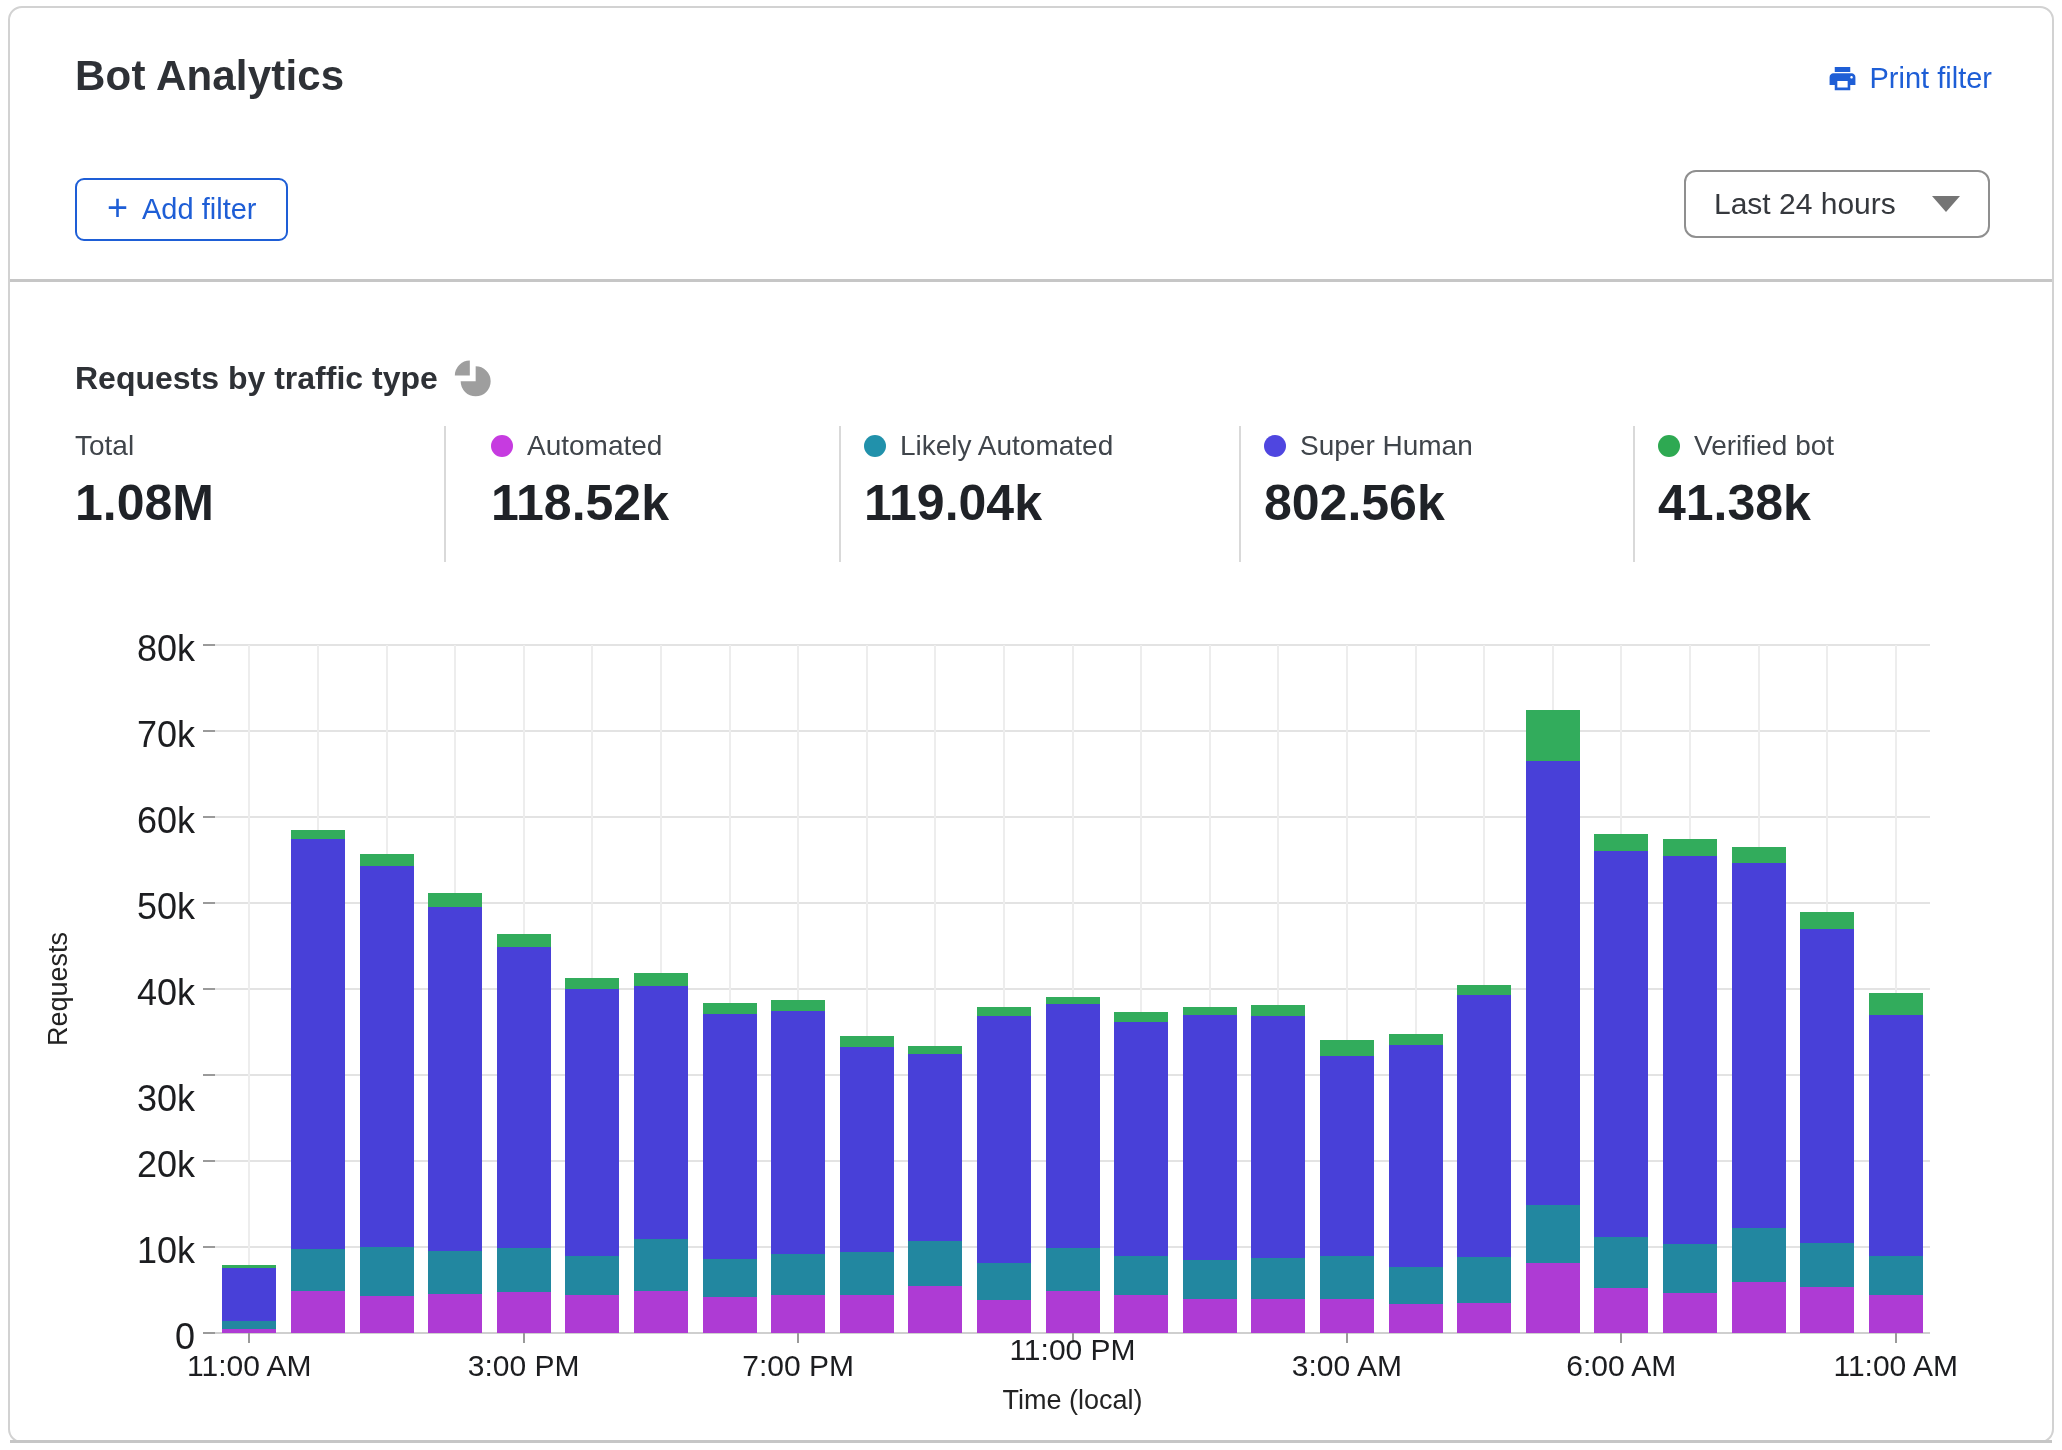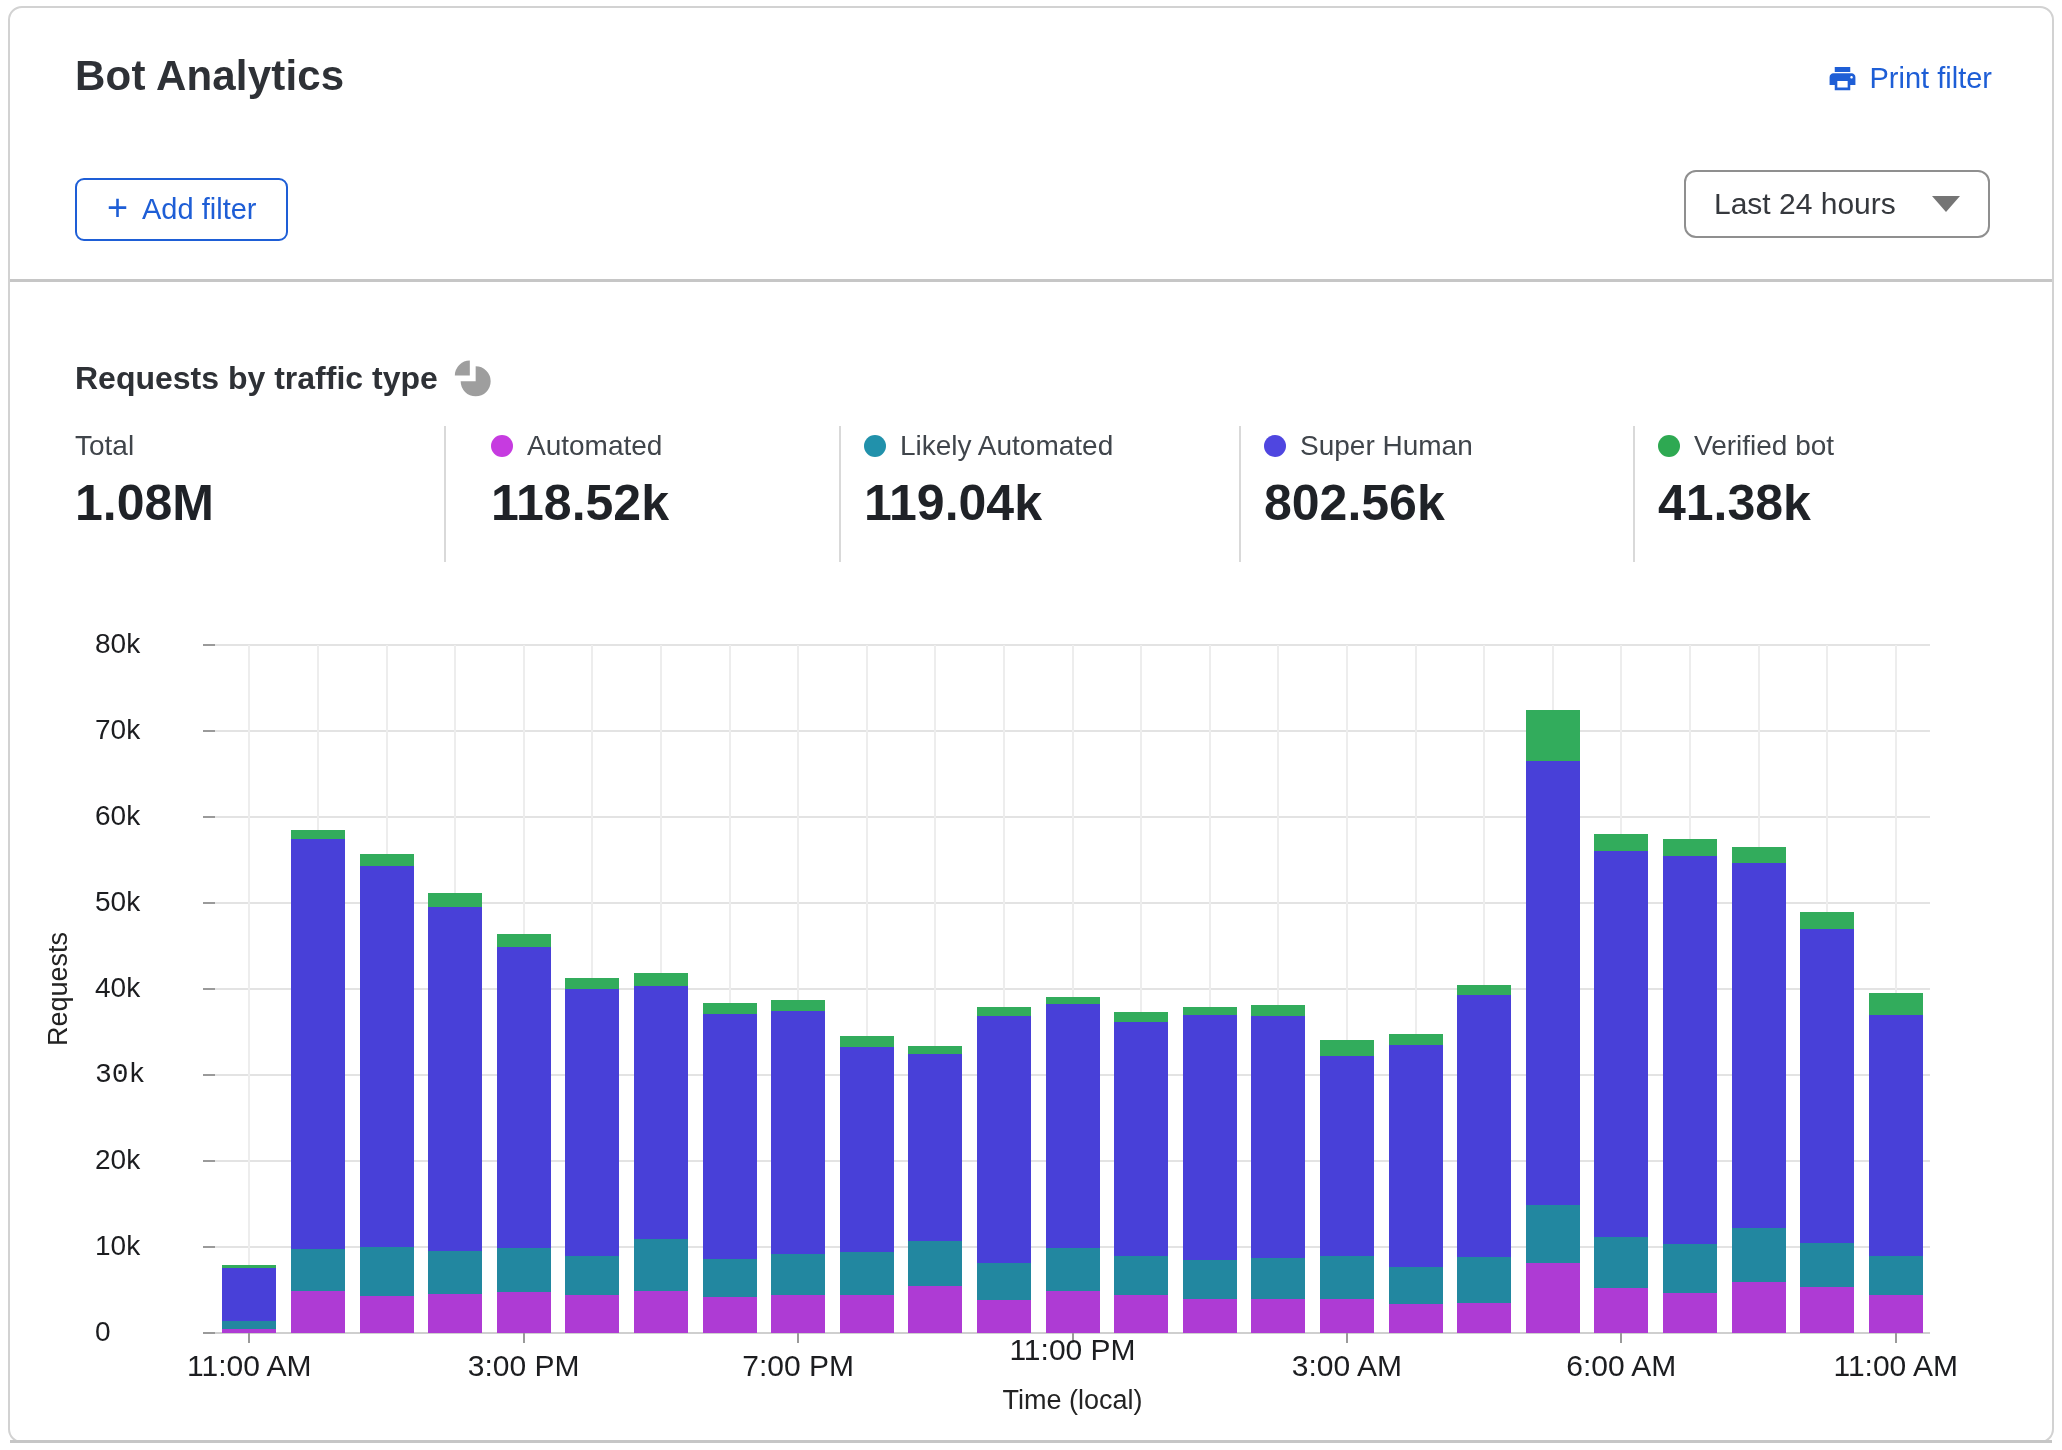--- a/index.html
+++ b/index.html
@@ -20,21 +20,21 @@
   .stat { top:430px; }
   .stat .labelrow { display:flex; align-items:center; gap:14px; font-size:28px; color:#40454b; }
   .stat .dot { width:22px; height:22px; border-radius:50%; }
   .stat .value { margin-top:12px; font-size:50px; font-weight:700; color:#1f2227; }
   .stat-divider { top:426px; width:2px; height:136px; background:#d9d9d9; }
   #plot { left:215px; top:645px; width:1715px; height:688px; position:absolute; }
   .hgrid { position:absolute; left:0; width:100%; height:2px; background:#e3e3e3; }
   .hgrid.zero { background:#cfcfcf; }
   .vgrid { position:absolute; top:0; width:2px; height:100%; background:#ededed; }
   .ytick-mark { position:absolute; left:-12px; width:12px; height:2px; background:#9a9a9a; }
-  .ylab { position:absolute; left:-120px; width:100px; font-size:28px; color:#1c1d20; }
+  .ylab { position:absolute; left:-120px; width:100px; text-align:right; font-size:36px; color:#1c1d20; }
   .xtick-mark { position:absolute; width:2px; height:10px; background:#9a9a9a; }
   .xlab { position:absolute; width:220px; text-align:center; font-size:30px; color:#1c1d20; }
   #y-axis-title { left:58px; top:989px; transform:translate(-50%,-50%) rotate(-90deg); font-size:27px; color:#232323; }
   #x-axis-title { left:50%; transform:translateX(-50%); position:absolute; font-size:27px; color:#232323; }
   .bar { position:absolute; bottom:0; width:54px; }
   .seg { position:absolute; left:0; width:100%; }
   svg { display:block; }
 </style>
 </head>
 <body>
@@ -125,21 +125,21 @@
     <div class="ytick-mark" style="top: 687px;"></div>
     <div class="ylab" style="top: 671px;">0</div>
     <div class="hgrid" style="top: 601px;"></div>
     <div class="ytick-mark" style="top: 601px;"></div>
     <div class="ylab" style="top: 585px;">10k</div>
     <div class="hgrid" style="top: 515px;"></div>
     <div class="ytick-mark" style="top: 515px;"></div>
     <div class="ylab" style="top: 499px;">20k</div>
     <div class="hgrid" style="top: 429px;"></div>
     <div class="ytick-mark" style="top: 429px;"></div>
-    <div class="ylab" style="top: 414px; font-family: Liberation Mono, monospace;">30k</div>
+    <div class="ylab" style="top: 433px;">30k</div>
     <div class="hgrid" style="top: 343px;"></div>
     <div class="ytick-mark" style="top: 343px;"></div>
     <div class="ylab" style="top: 327px;">40k</div>
     <div class="hgrid" style="top: 257px;"></div>
     <div class="ytick-mark" style="top: 257px;"></div>
     <div class="ylab" style="top: 241px;">50k</div>
     <div class="hgrid" style="top: 171px;"></div>
     <div class="ytick-mark" style="top: 171px;"></div>
     <div class="ylab" style="top: 155px;">60k</div>
     <div class="hgrid" style="top: 85px;"></div>

